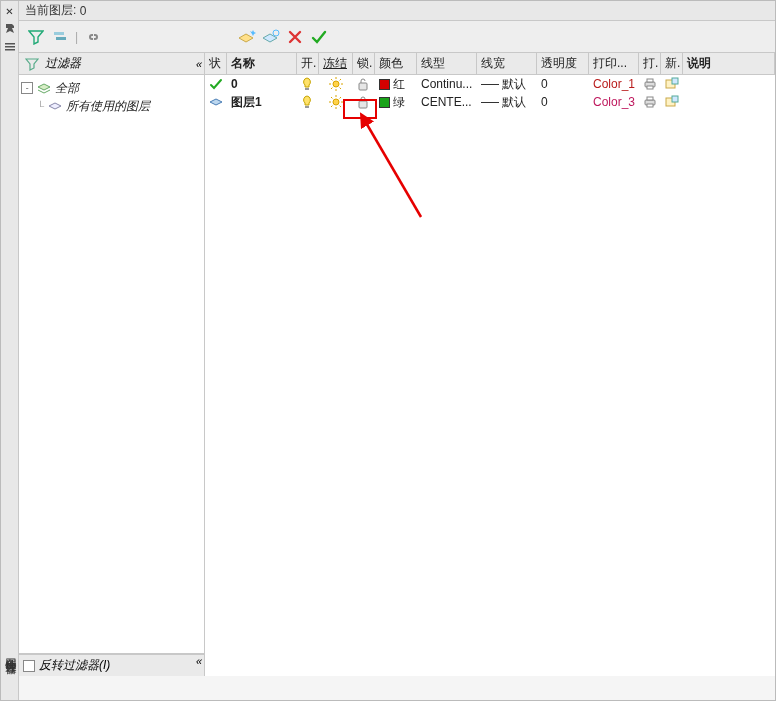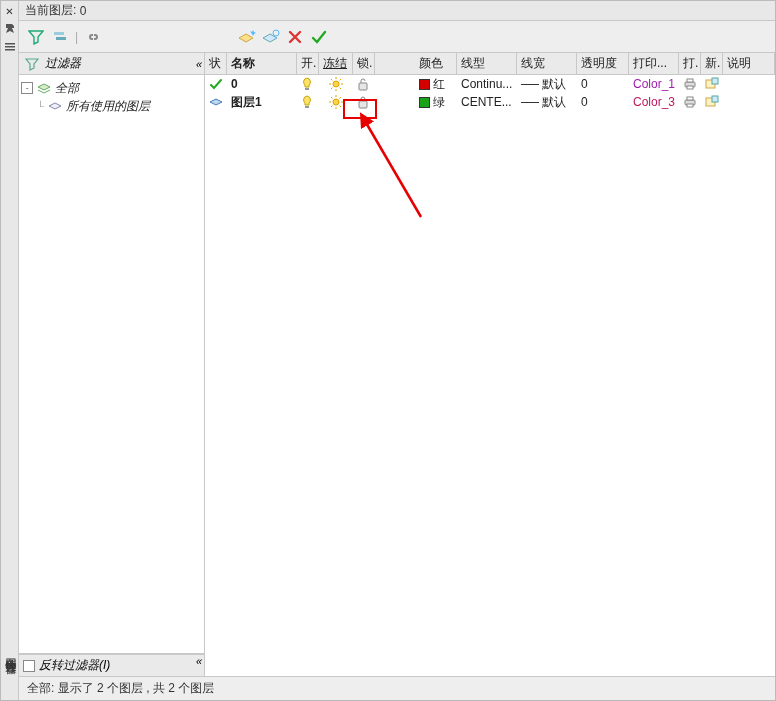--- a/index.html
+++ b/index.html
@@ -24,28 +24,28 @@
 .side-foot { height: 22px; border-top: 1px solid #c8c8c8; background: #eaeaea; display: flex; padding: 0 4px; justify-content: space-between; }
 .cbx { width: 12px; height: 12px; border: 1px solid #888; background: #fff; display: inline-block; margin-right: 4px; }
 .main { flex: 1; background: #fff; display: flex; flex-direction: column; position: relative; }
 .grid-head { height: 22px; background: #eaeaea; border-bottom: 1px solid #c8c8c8; display: flex; align-items: stretch; }
 .col { border-right: 1px solid #c8c8c8; display: flex; align-items: center; padding: 0 4px; color: #222; overflow: hidden; white-space: nowrap; }
 .c-status { width: 22px; }
 .c-name { width: 70px; font-weight: bold; }
 .c-on { width: 22px; }
 .c-freeze { width: 34px; text-decoration: underline; }
 .c-lock { width: 22px; }
-.c-color { width: 42px; margin-left: 40px; }
+.c-color { width: 42px; }
 .c-ltype { width: 60px; }
 .c-lw { width: 60px; }
 .c-trans { width: 52px; }
 .c-print { width: 50px; }
 .c-p2 { width: 22px; }
 .c-new { width: 22px; }
-.c-desc { flex: 1; }
+.c-desc { flex: 1; font-weight: bold; }
 .grid-body { flex: 1; overflow: auto; position: relative; }
 .row { display: flex; align-items: center; height: 18px; }
 .row .col { border-right: none; }
 .swatch { width: 11px; height: 11px; display: inline-block; margin-right: 3px; border: 1px solid #333; }
 .dashline { width: 18px; border-top: 1.5px solid #333; display: inline-block; margin-right: 3px; }
 .statusbar { position: absolute; left: 18px; right: 0; bottom: 0; height: 24px; background: #eee; border-top: 1px solid #c8c8c8; display: flex; align-items: center; padding: 0 8px; color: #333; }
 .hl-box { position: absolute; border: 2px solid #e60000; pointer-events: none; }
 .printer-ico svg, .newvp-ico svg { display: block; }
 </style>
 </head>
@@ -215,21 +215,21 @@
             <div class="col c-lock">
               <svg width="12" height="14" viewBox="0 0 12 14">
                 <rect x="2" y="6" width="8" height="7" rx="1" fill="#e6e6e6" stroke="#888"></rect>
                 <path d="M4 6V4a2 2 0 114 0" fill="none" stroke="#888"></path>
               </svg>
             </div>
             <div class="col c-color"><span class="swatch" style="background:#d40000"></span>红</div>
             <div class="col c-ltype">Continu...</div>
             <div class="col c-lw"><span class="dashline"></span>默认</div>
             <div class="col c-trans">0</div>
-            <div class="col c-print" style="color:#a21caf">Color_1</div>
+            <div class="col c-print" style="color:#b91c1c">Color_1</div>
             <div class="col c-p2 printer-ico">
               <svg width="14" height="14" viewBox="0 0 14 14">
                 <rect x="2" y="5" width="10" height="5" rx="1" fill="#ddd" stroke="#888"></rect>
                 <rect x="4" y="2" width="6" height="3" fill="#fff" stroke="#888"></rect>
                 <rect x="4" y="9" width="6" height="3" fill="#fff" stroke="#888"></rect>
               </svg>
             </div>
             <div class="col c-new newvp-ico">
               <svg width="14" height="14" viewBox="0 0 14 14">
                 <rect x="1" y="3" width="9" height="8" fill="#fff2c4" stroke="#caa94a"></rect>
@@ -289,23 +289,20 @@
                 <rect x="1" y="3" width="9" height="8" fill="#fff2c4" stroke="#caa94a"></rect>
                 <rect x="7" y="1" width="6" height="6" fill="#cfe8ff" stroke="#5a9"></rect>
               </svg>
             </div>
             <div class="col c-desc"></div>
           </div>
         </div>
     </div>
   </div>
 
-  <div class="statusbar">
-    <span>全部: 显示了 2 个图层 , 共 2 个图层</span>
-  </div>
 
   <div class="hl-box" id="hl" style="left: 342px; top: 98px; width: 34px; height: 20px;"></div>
   <svg id="arrow" style="position:absolute;left:0;top:0;pointer-events:none" width="776" height="701">
     <defs>
         <marker id="ah" markerWidth="10" markerHeight="10" refX="2" refY="3" orient="auto">
       <path d="M0 0L6 3L0 6z" fill="#e60000"></path>
         </marker>
       </defs>
     <line id="arrow-line" stroke="#e60000" stroke-width="2.5" marker-end="url(#ah)" x1="420" y1="216" x2="364" y2="120"></line>
   </svg>

